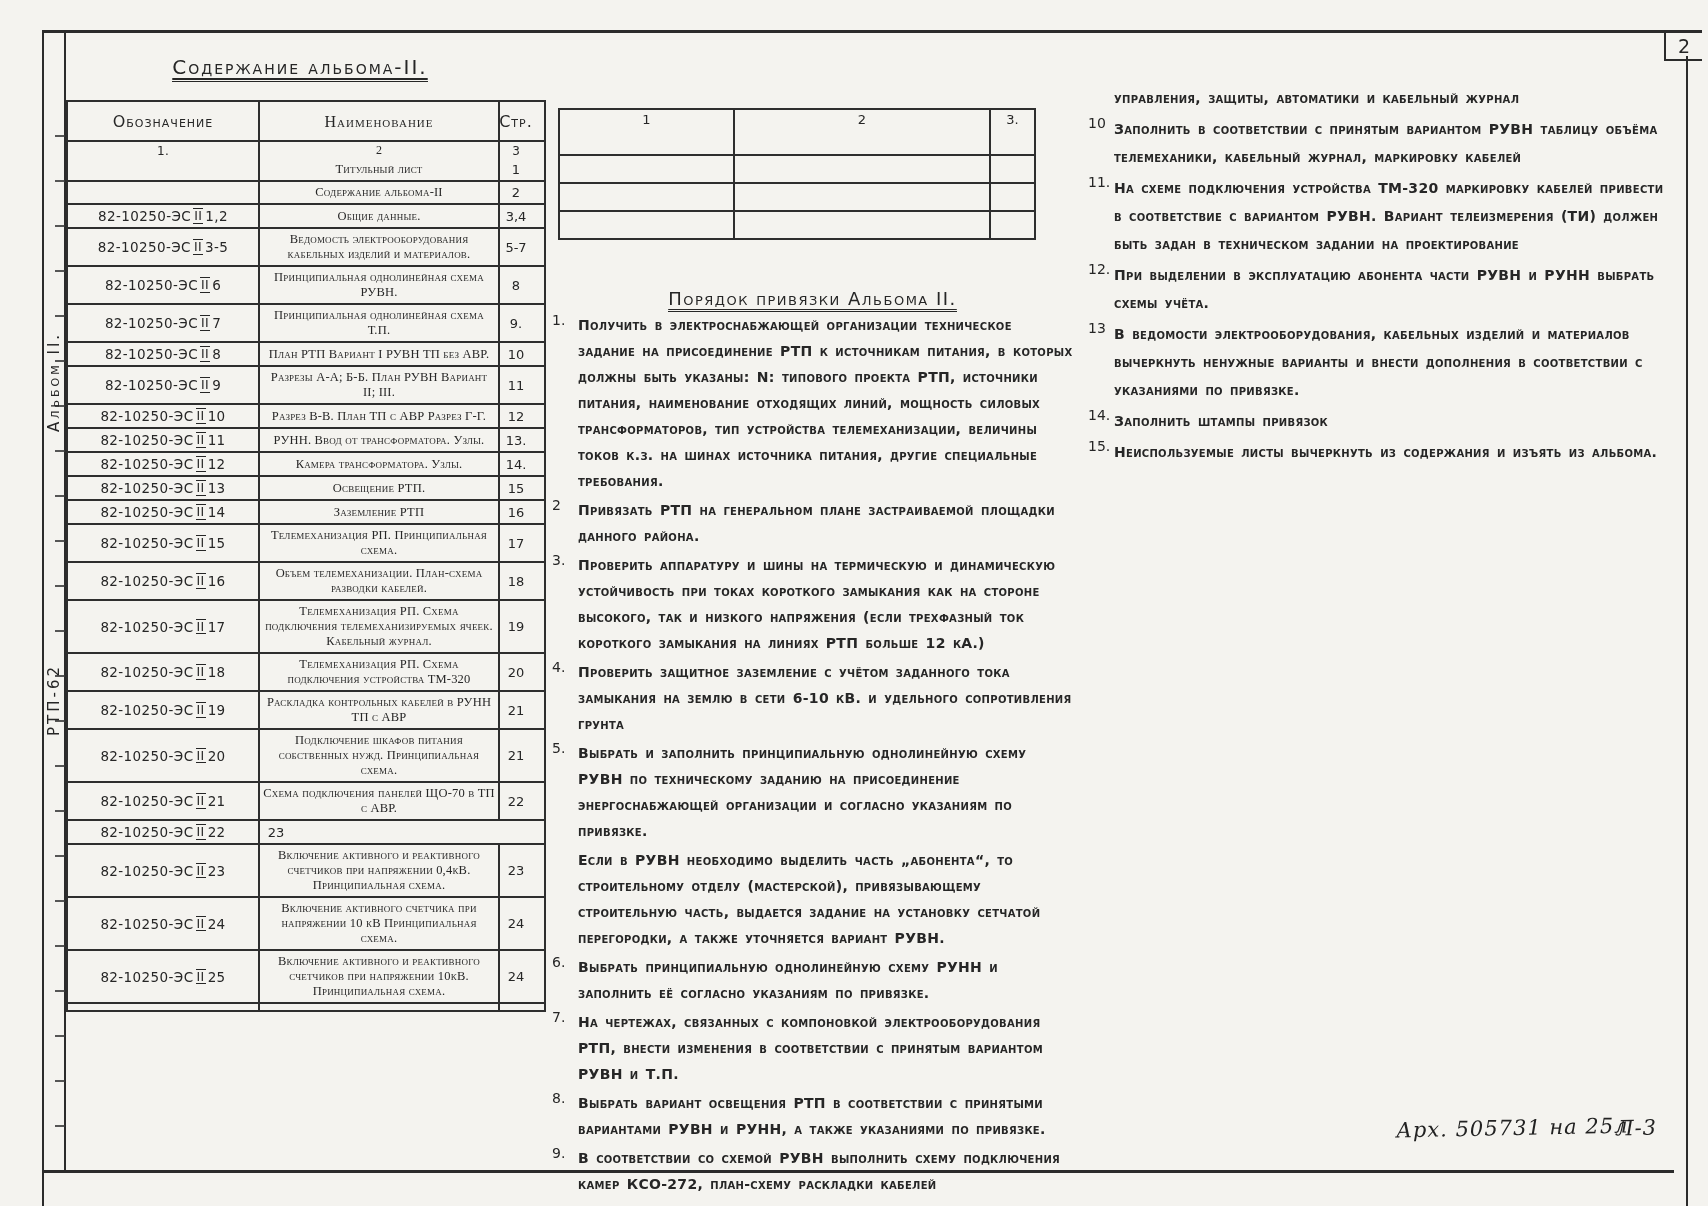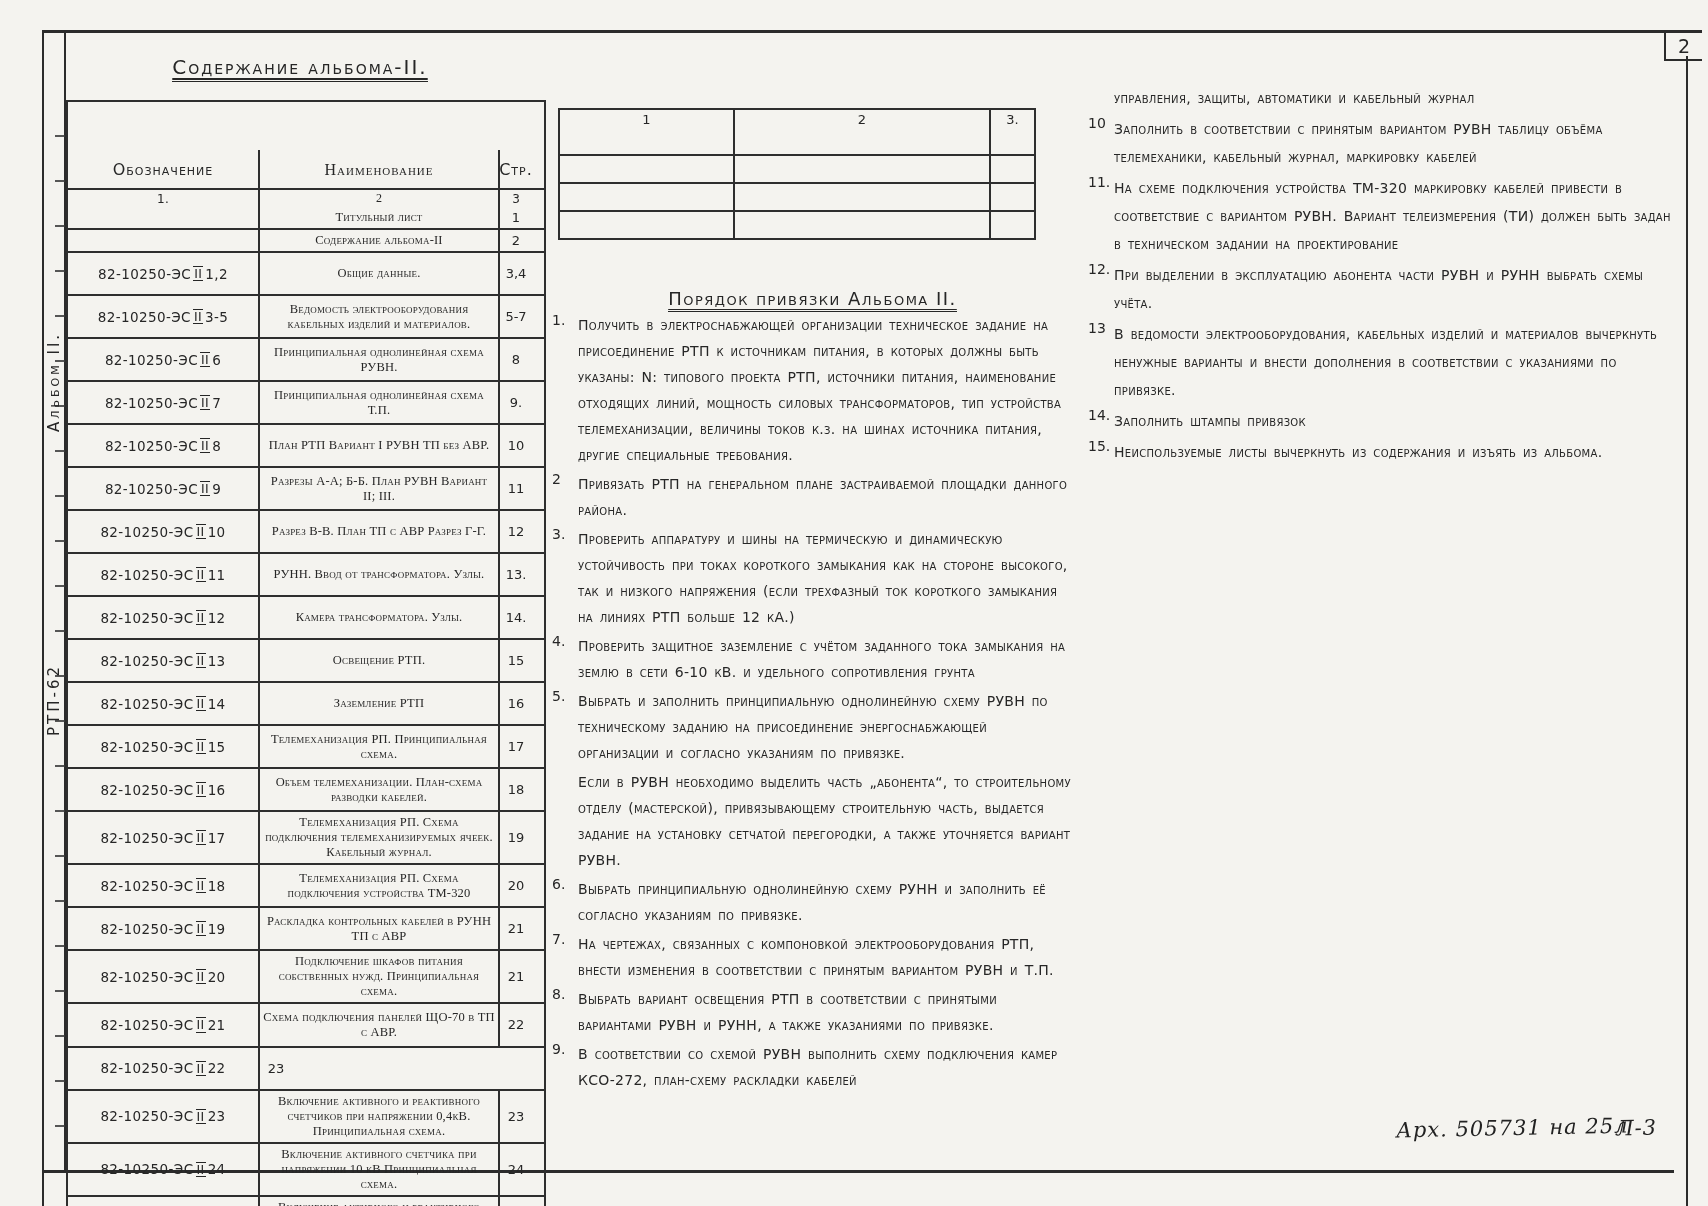--- a/index.html
+++ b/index.html
@@ -56,44 +56,44 @@
   }
   .ltr{display:flex; border-top:2px solid #2e2e2e; box-sizing:border-box;}
   .ltr:first-child{border-top:none;}
   .td{border-right:2px solid #2e2e2e; box-sizing:border-box;
       display:flex; align-items:center; justify-content:center;
       text-align:center; padding:3px 3px;}
   .td:last-child{border-right:none;}
   .c1{width:192px; flex:none; font-size:13.5px; letter-spacing:.4px;}
   .c2{width:240px; flex:none; font-size:12.5px; line-height:15px; letter-spacing:.2px;font-family:Liberation Serif, serif;}
   .c3{width:32px;  flex:none; font-size:13px;}
-  .hdr .td{font-size:16px; letter-spacing:1px; min-height:38px;margin-top:48px;}
+  .hdr .td{font-size:16px; letter-spacing:1px; min-height:38px;}
   .idx .td{font-size:12px; min-height:14px; padding:1px;}
   .roman{display:inline-block; line-height:1.05; font-size:.92em;
          border-top:1.4px solid #262626; border-bottom:1.4px solid #262626;
-         padding:0 1px; margin:10px 2px;}
+         padding:0 1px; margin:0 2px;}
   .roman:empty{display:none;}
   
   .btable{
     position:absolute; left:558px; top:108px; width:478px;
     border:2.4px solid #2e2e2e; box-sizing:border-box;
   }
   .btr{display:flex; border-top:2px solid #2e2e2e;}
   .btr:first-child{border-top:none;}
   .btd{border-right:2px solid #2e2e2e; box-sizing:border-box; min-height:26px;
        display:flex; align-items:center; justify-content:center; font-size:13px;}
   .btd:last-child{border-right:none;}
   .b1{width:175px; flex:none;} .b2{width:256px; flex:none;} .b3{width:43px; flex:none;}
   .btr.bh .btd{min-height:18px;}
   
   .proc-list{position:absolute; left:552px; top:312px; width:522px;}
   .proc-list-right{position:absolute; left:1088px; top:84px; width:584px;}
   .proc-item{display:flex; margin-bottom:3px;}
   .proc-item .num{flex:none; width:26px; font-size:14px;}
-  .proc-item .txt{flex:1; font-size:14px; line-height:26px; letter-spacing:.3px; word-spacing:2px;}
+  .proc-item .txt{flex:1; font-size:14px; line-height:26px; letter-spacing:.3px; word-spacing:2px;font-weight:bold;}
   .proc-list .proc-item .txt{line-height:26px;}
   .proc-list-right .proc-item .txt{line-height:28px;}
   
   .hand{
     position:absolute; font-family:"DejaVu Serif", serif; font-style:italic;
     font-variant-caps:normal; font-size:21px; letter-spacing:1px;
     transform:rotate(-1.2deg); color:#222;
   }
   .arch-note{left:1396px; top:1116px;}
   .sheet-code{left:1616px; top:1116px;}

